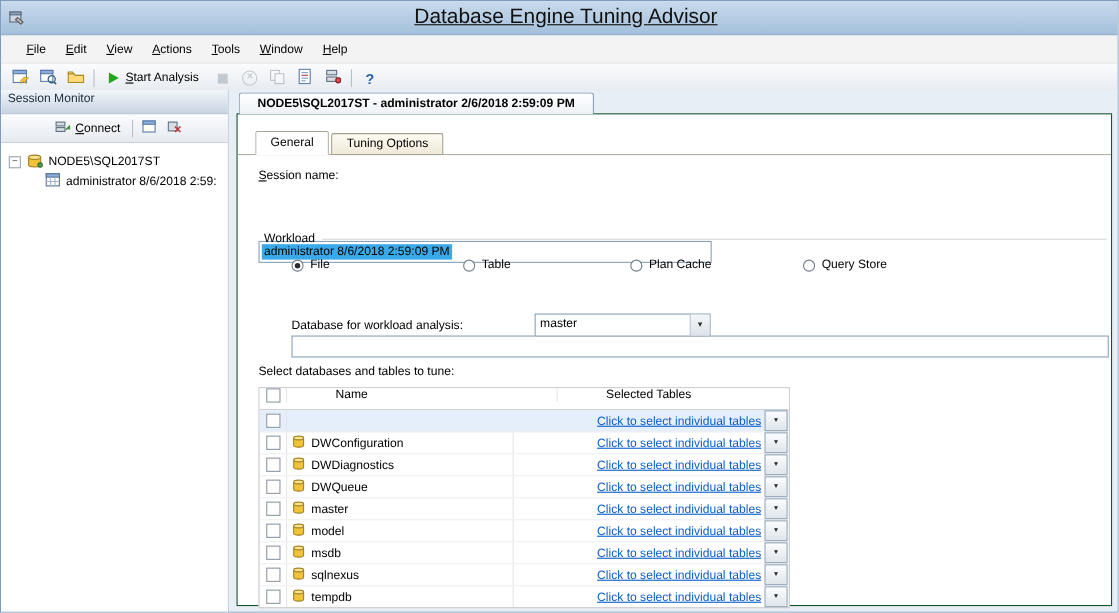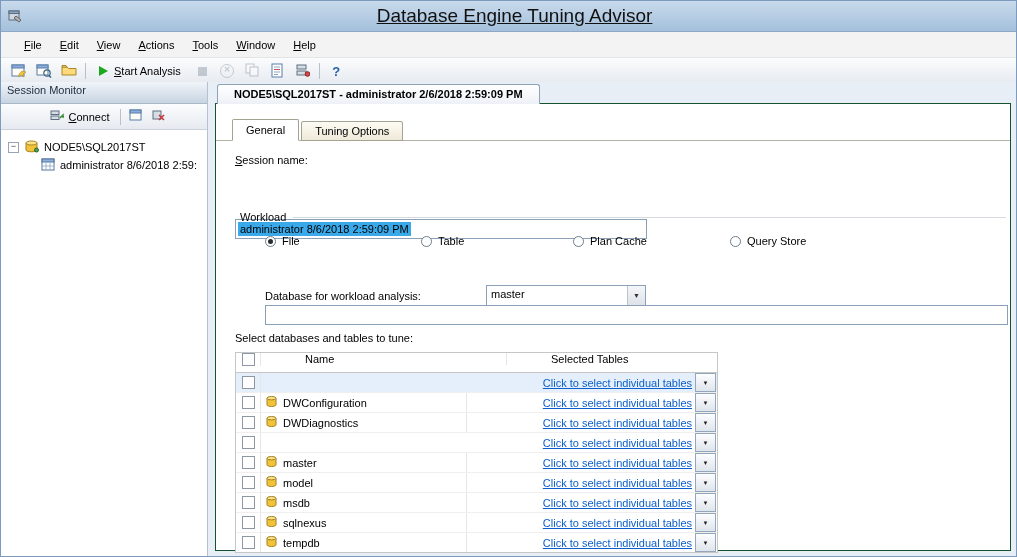--- a/index.html
+++ b/index.html
@@ -297,20 +297,27 @@
               </div>
               <div class="col-sel">
                 <span class="link">Click to select individual tables</span>
                 <span class="dd-btn">▼</span>
               </div>
             </div>
             <div class="trow">
               <div class="col-cb">
                 <span class="cb"></span>
               </div>
+              <div class="col-name">
+                <span><svg width="13" height="13" viewBox="0 0 13 13">
+                    <path d="M2 3.2 v6.6 c0 1 2 1.7 4.5 1.7 s4.5-.7 4.5-1.7 V3.2" fill="#f2c238" stroke="#a08223"></path>
+                    <ellipse cx="6.5" cy="3.2" rx="4.5" ry="1.7" fill="#ffe28a" stroke="#a08223"></ellipse>
+                  </svg></span>
+                <span>DWQueue</span>
+              </div>
               <div class="col-sel">
                 <span class="link">Click to select individual tables</span>
                 <span class="dd-btn">▼</span>
               </div>
             </div>
             <div class="trow">
               <div class="col-cb">
                 <span class="cb"></span>
               </div>
               <div class="col-name">

